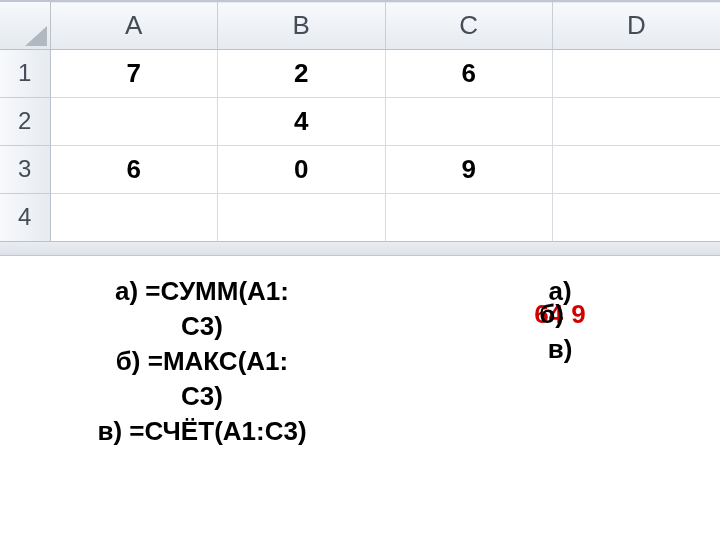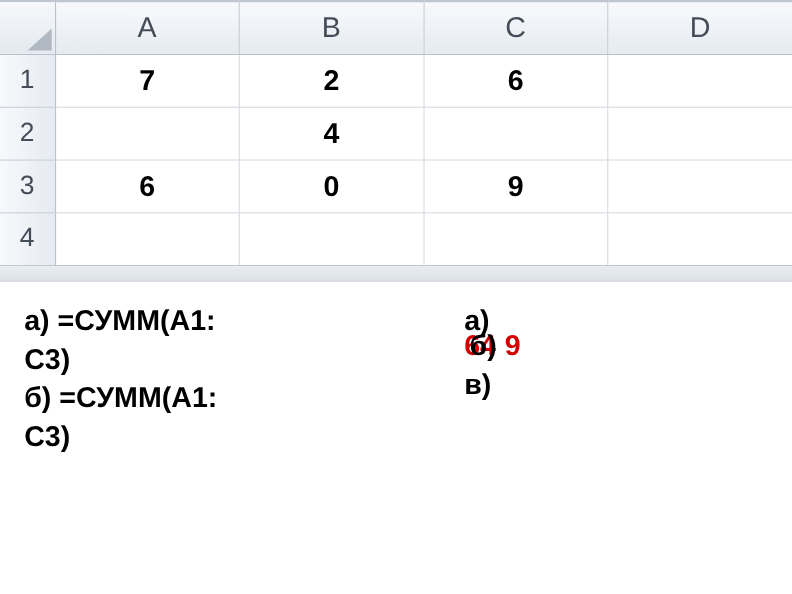--- a/index.html
+++ b/index.html
@@ -78,20 +78,21 @@
   .strip {
     height: 14px;
     background: linear-gradient(#e9edf2, #dde2e9);
     border-bottom: 1px solid #c0c7cf;
   }
 
   .below {
     display: flex;
     gap: 40px;
     padding: 18px 22px 0 22px;
+    text-align: center;
   }
   .col-q, .col-a {
     font-family: Arial, sans-serif;
     font-size: 26px;
     font-weight: 700;
     color: #000;
     line-height: 1.35;
   }
   .col-q { width: 360px; }
   .col-a { flex: 1; position: relative; }
@@ -140,22 +141,23 @@
     <td class="cell"></td>
   </tr>
 </tbody>
   </table>
 <div class="strip"></div>
 
 <div class="below">
   <div class="col-q">
     <div>а)  =СУММ(А1:</div>
     <div>С3)</div>
-    <div>б)  =СУММ(А1:</div>
+    <div>б)  =МАКС(А1:</div>
     <div>С3)</div>
+    <div>в)  =СЧЁТ(А1:С3)</div>
   </div>
   <div class="col-a">
     <div class="ans-line">а)</div>
     <div class="ans-line shift-up">
       <span class="red">64</span><span style="margin-left:-24px; position:relative;">б)</span><span class="red">  9</span>
     </div>
     <div class="ans-line">в)</div>
   </div>
 </div>
 

